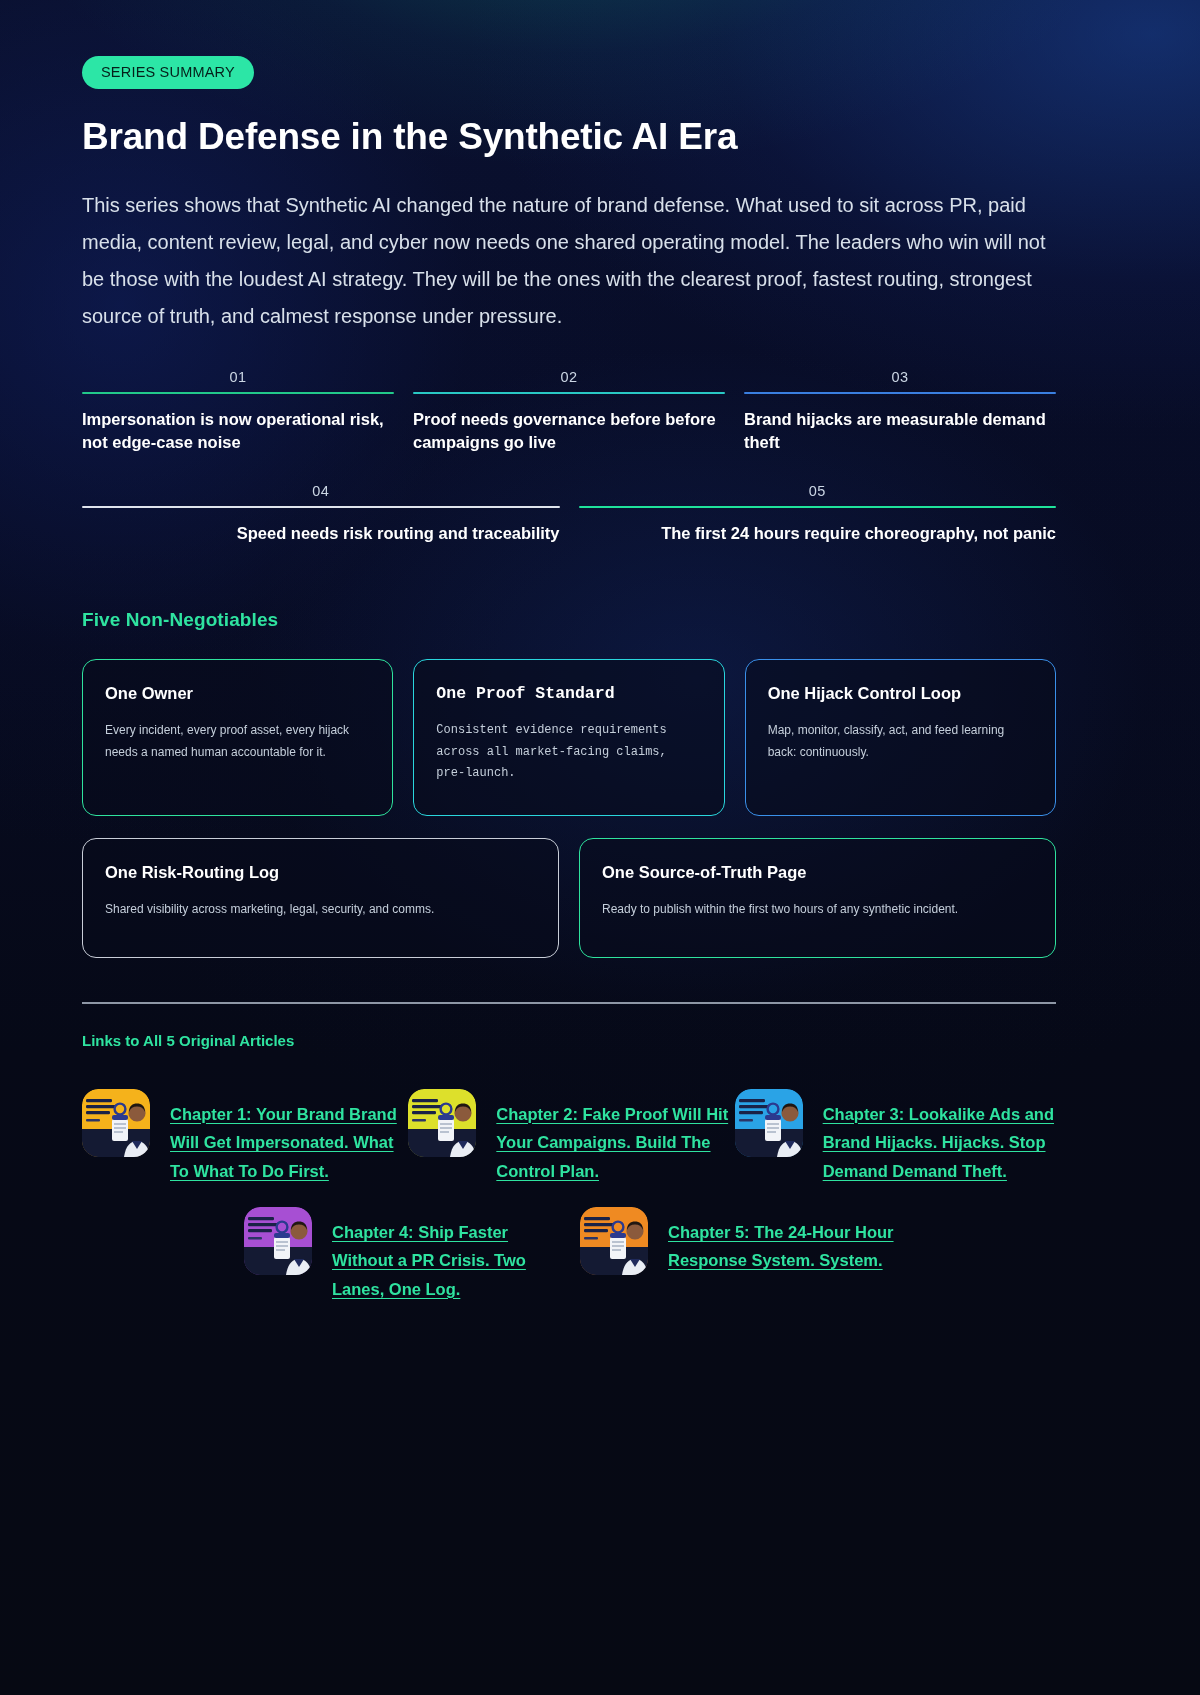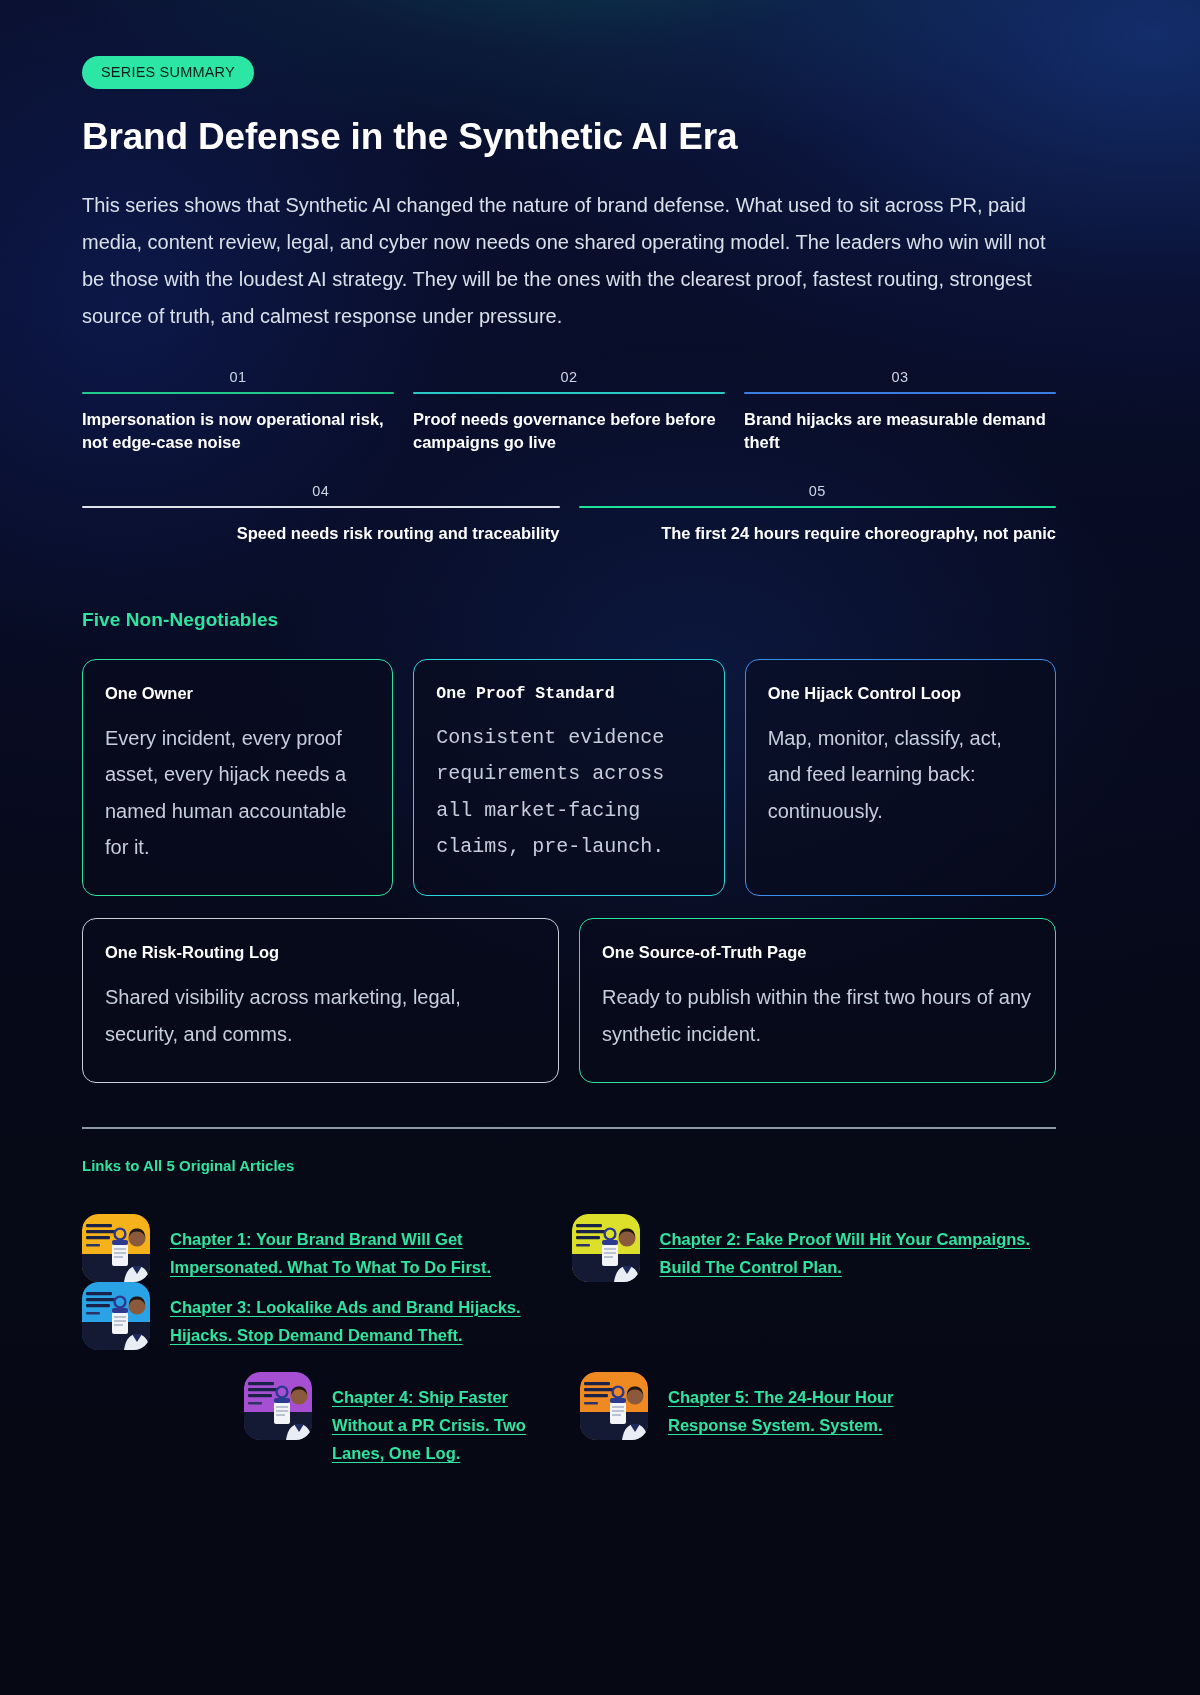--- a/index.html
+++ b/index.html
@@ -116,21 +116,21 @@
     background: rgba(8,11,28,0.55);
     min-height: 120px;
   }
   .card-title {
     font-size: 16.5px;
     font-weight: 700;
     color: #ffffff;
     margin-bottom: 17px;
   }
   .card-body {
-    font-size: 20px;
+    font-size: 12px;
     line-height: 1.82;
     color: #c5cfdb;
   }
 
   
   .divider {
     margin-top: 44px;
     height: 1.6px;
     background: #8e97a6;
     width: 974px;
@@ -139,21 +139,21 @@
   
   .links-head {
     margin-top: 28px;
     font-size: 15px;
     font-weight: 700;
     color: #2fe3a0;
   }
   .links-grid {
     margin-top: 40px;
     display: grid;
-    grid-template-columns: 1fr 1fr;
+    grid-template-columns: 1fr 1fr 1fr;
     column-gap: 5px;
   }
   .links-grid-2 {
     margin-top: 22px;
     display: grid;
     grid-template-columns: 1fr 1fr;
     column-gap: 22px;
     padding-left: 162px;
     width: 812px;
   }

